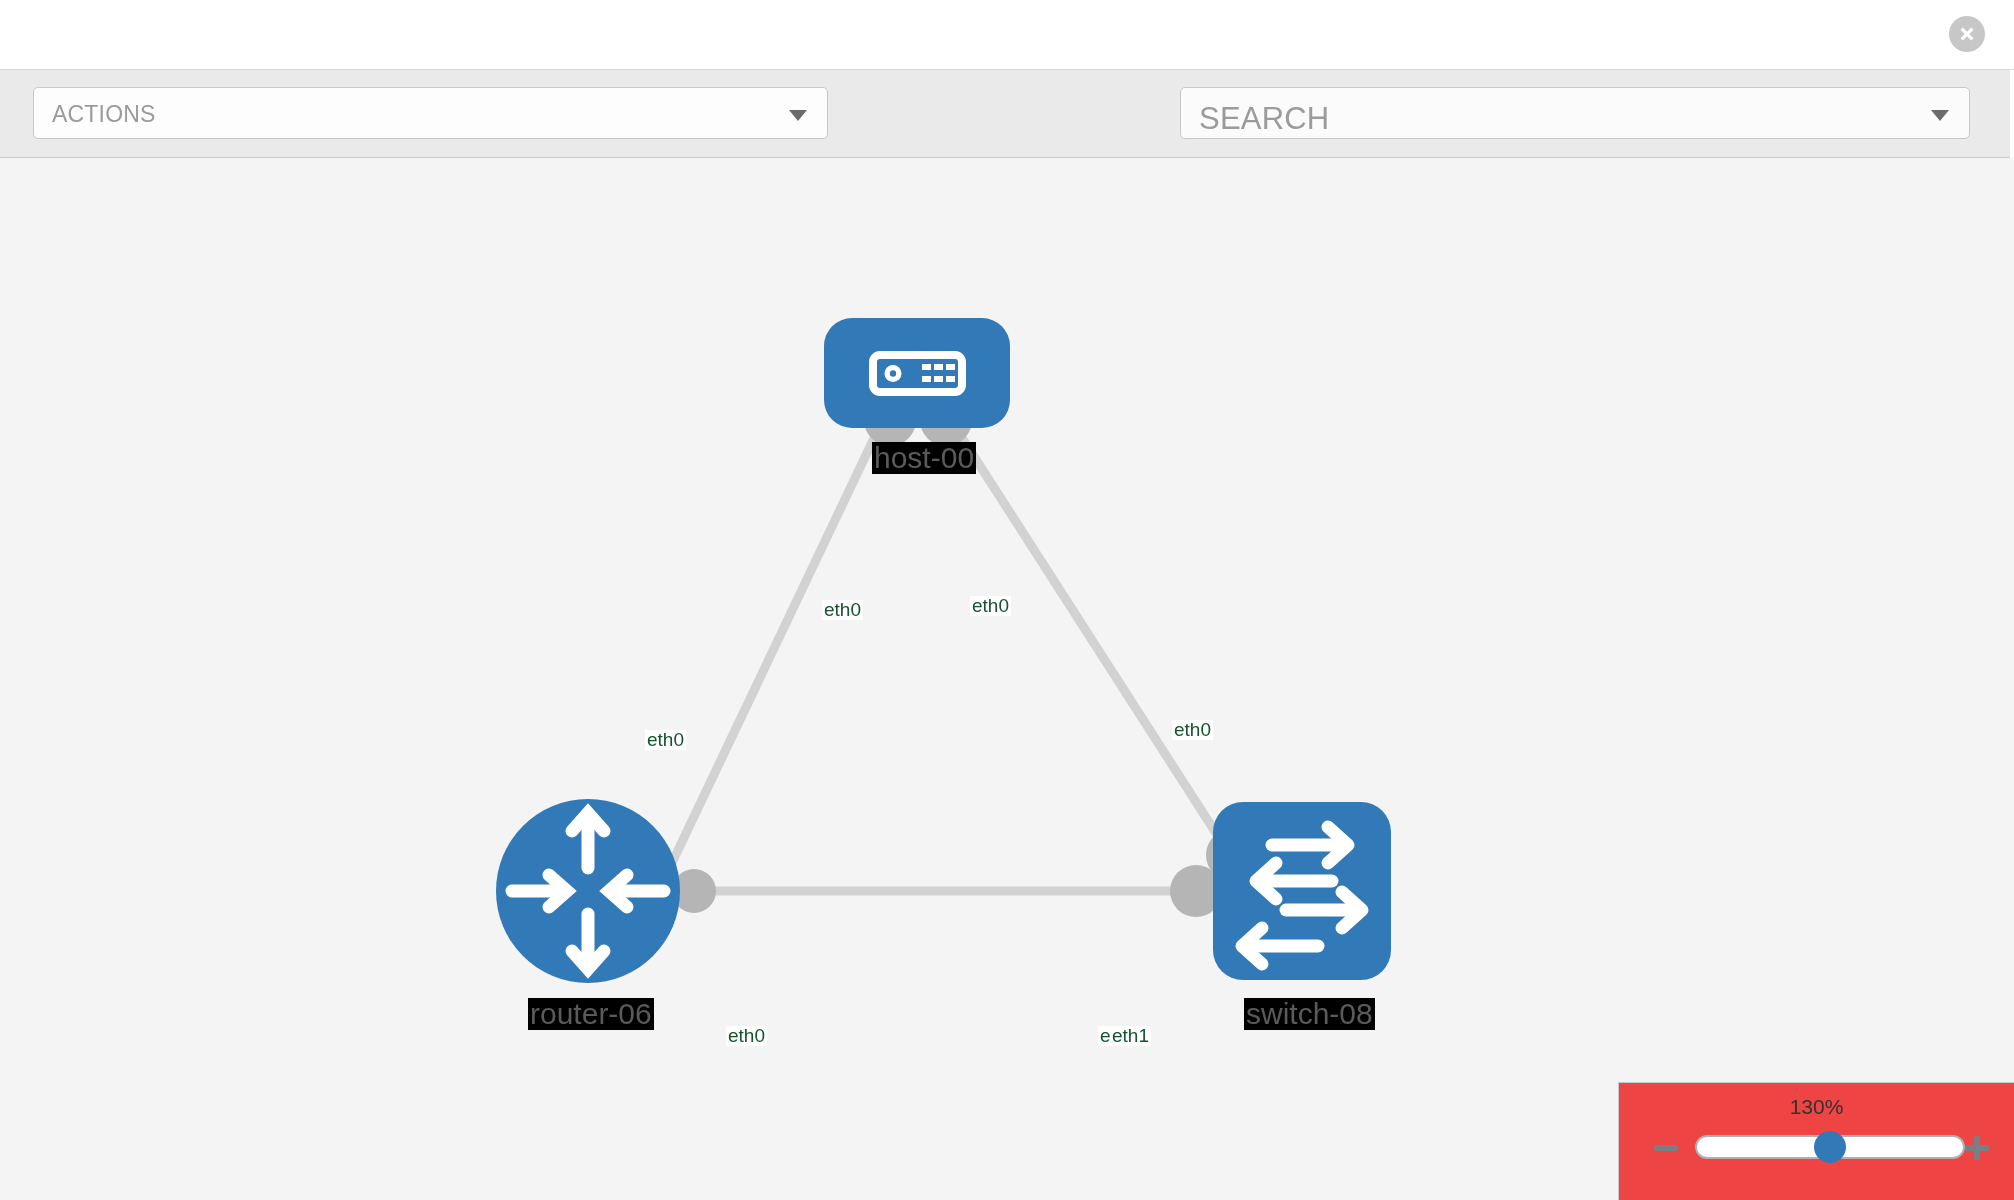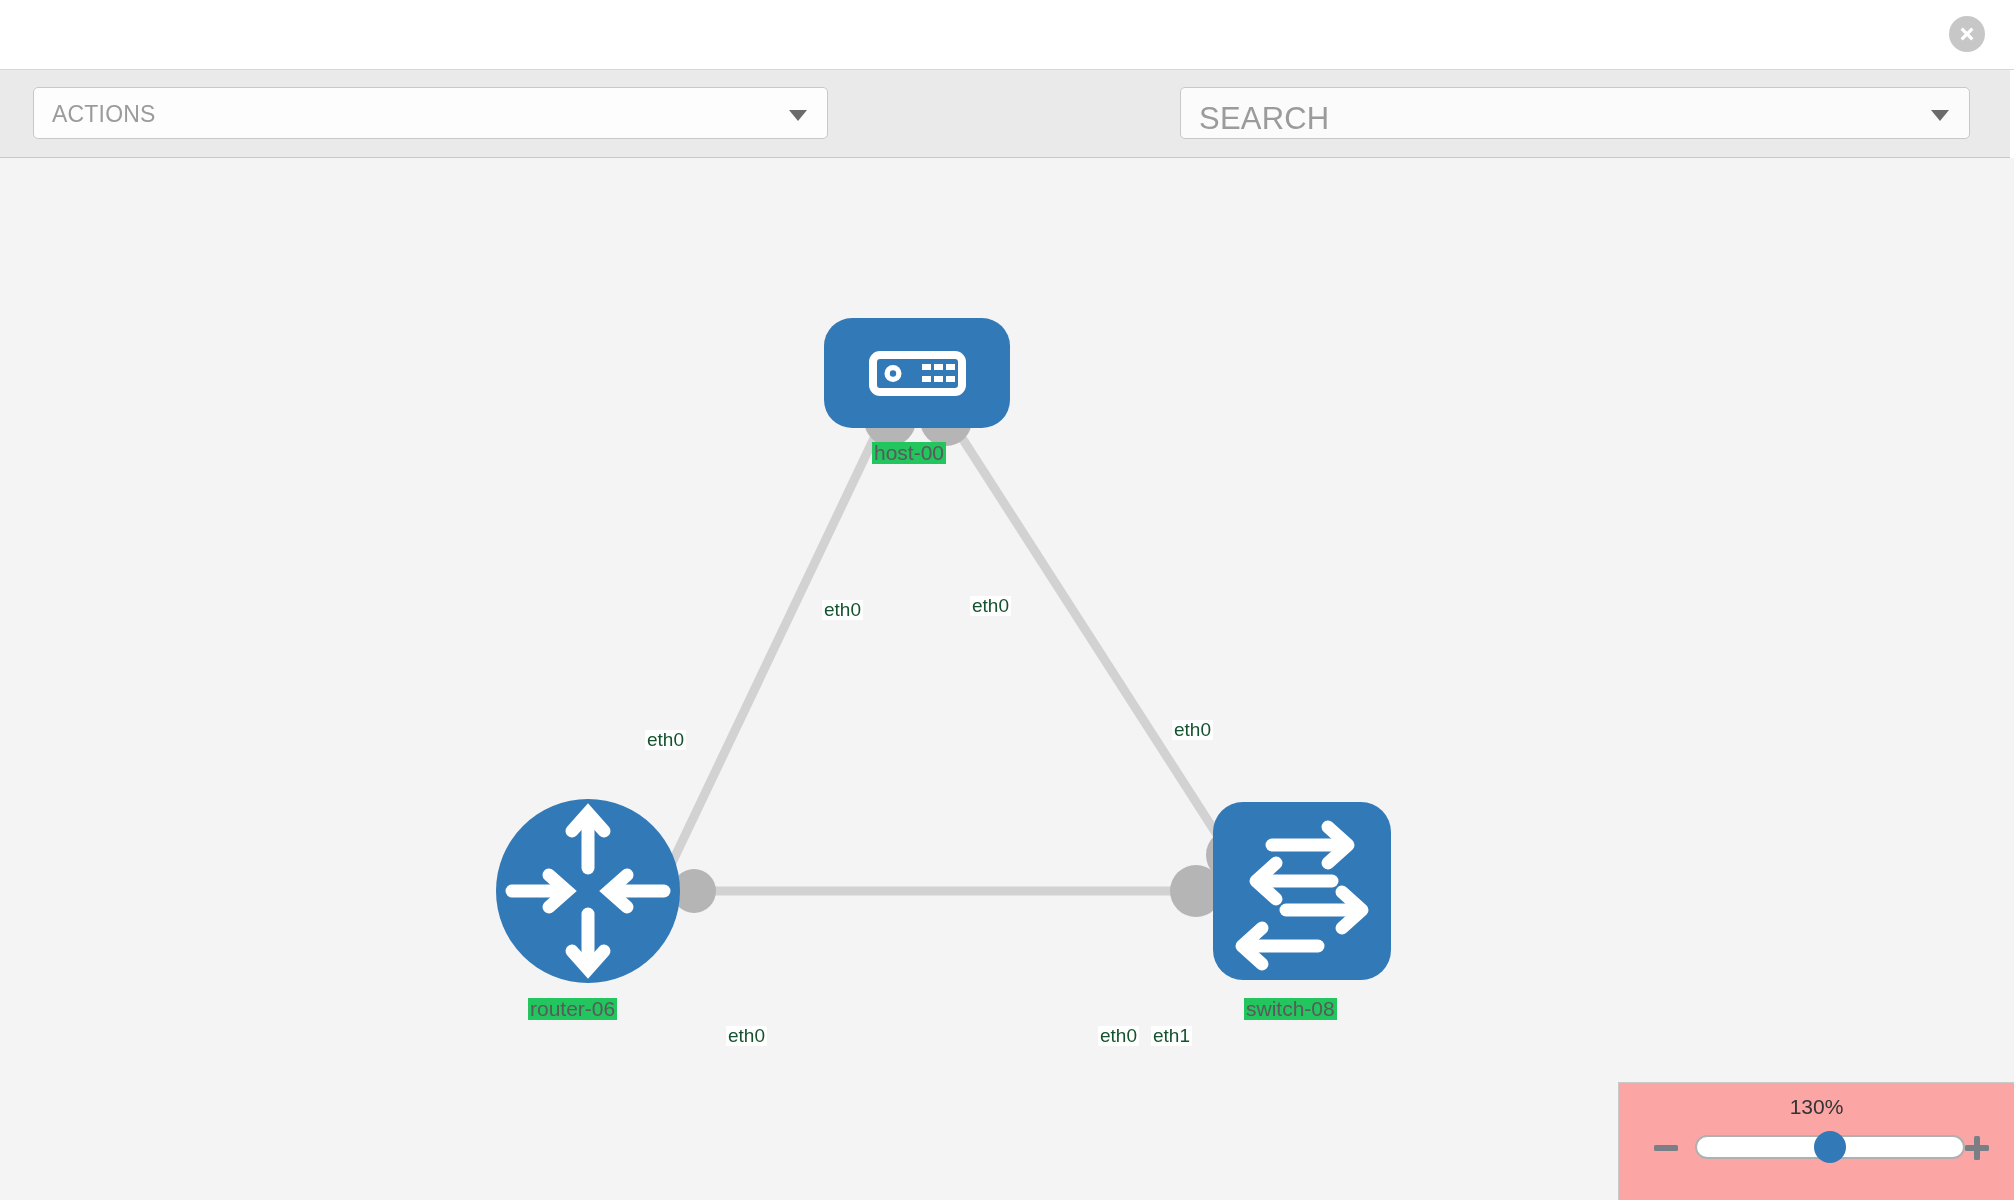--- a/index.html
+++ b/index.html
@@ -130,23 +130,23 @@
     width: 2014px;
     height: 1042px;
     background: #f4f4f4;
     overflow: hidden;
   }
   .canvas svg { position: absolute; left: 0; top: 0; }
 
   
   .node-label {
     position: absolute;
-    font-size: 21px;
+    font-size: 30px;
     color: #5a5a5a;
-    background: #22c55e;
+    background: #000000;
     white-space: nowrap;
     padding: 0 2px;
     line-height: 1.05;
   }
   .edge-label {
     position: absolute;
     font-size: 19px;
     color: #14532d;
     background: #ffffff;
     white-space: nowrap;
@@ -154,21 +154,21 @@
     line-height: 1.05;
   }
 
   
   .zoom-widget {
     position: absolute;
     left: 1618px;
     top: 1082px;
     width: 396px;
     height: 118px;
-    background: #fca5a5;
+    background: #ef4444;
     border-left: 1px solid #c9c9c9;
     border-top: 1px solid #c9c9c9;
     box-sizing: border-box;
   }
   .zoom-pct {
     position: absolute;
     top: 12px;
     left: 0; right: 0;
     text-align: center;
     font-size: 21px;
@@ -320,21 +320,21 @@
         </g>
       </g>
     </svg>
 
     <div class="edge-label" style="left:822px; top:442px;">eth0</div>
     <div class="edge-label" style="left:970px; top:438px;">eth0</div>
     <div class="edge-label" style="left:645px; top:572px;">eth0</div>
     <div class="edge-label" style="left:1172px; top:562px;">eth0</div>
     <div class="edge-label" style="left:726px; top:868px;">eth0</div>
     <div class="edge-label" style="left:1098px; top:868px;">eth0</div>
-    <div class="edge-label" style="left:1151px; top:868px;">eth1</div>
+    <div class="edge-label" style="left:1110px; top:868px;">eth1</div>
 
     <div class="node-label" style="left:872px; top:284px;">host-00</div>
     <div class="node-label" style="left:528px; top:840px;">router-06</div>
     <div class="node-label" style="left:1244px; top:840px;">switch-08</div>
 
   </div>
 
   <div class="zoom-widget">
     <div class="zoom-pct">130%</div>
 

